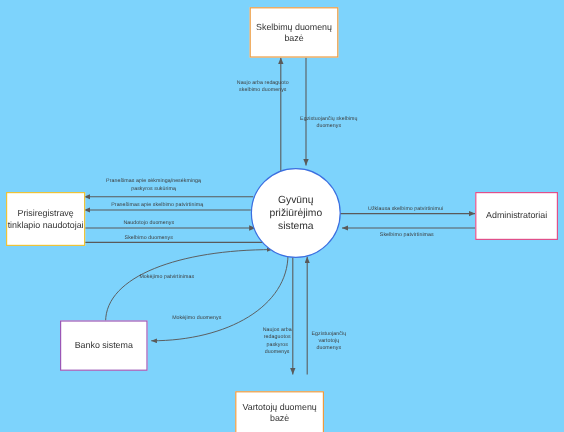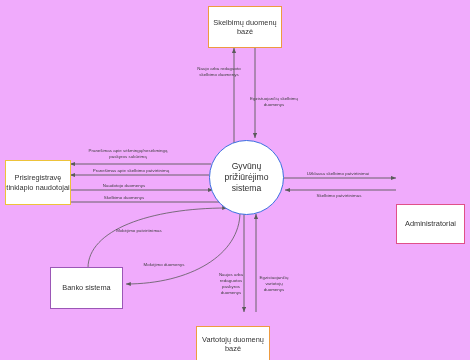--- a/index.html
+++ b/index.html
@@ -4,21 +4,21 @@
 <style>
   html, body {
     margin: 0;
     padding: 0;
     background: #ffffff;
   }
   #canvas {
     position: relative;
     width: 470px;
     height: 360px;
-    background: #f0abfc;
+    background: #7dd3fc;
     overflow: hidden;
     font-family: "Liberation Sans", sans-serif;
   }
   svg.layer {
     position: absolute;
     left: 0;
     top: 0;
     width: 470px;
     height: 360px;
     pointer-events: none;
@@ -103,21 +103,21 @@
     <span style="white-space:pre-line;">Gyvūnų
 prižiūrėjimo
 sistema</span>
   </div>
 
   <div class="node ext-box" style="left:5px; top:160px; width:66px; height:45px; border-color:#EDC339;">
     <span style="white-space:pre-line;">Prisiregistravę
 tinklapio naudotojai</span>
   </div>
 
-  <div class="node ext-box" style="left:396px; top:160px; width:69px; height:40px; border-color:#E0508A;margin-top:44px;">
+  <div class="node ext-box" style="left:396px; top:160px; width:69px; height:40px; border-color:#E0508A;">
     <span style="white-space:pre-line;">Administratoriai</span>
   </div>
 
   <div class="node ext-box" style="left:50px; top:267px; width:73px; height:42px; border-color:#9B57B6;text-align:center;">
     <span style="white-space:pre-line;">Banko sistema</span>
   </div>
 
   <div class="node ext-box" style="left:196px; top:312px; width:74px; height:36px; border-color:#ED9B40;margin-top:14px;">
     <span style="white-space:pre-line;">Vartotojų duomenų
 bazė</span>

